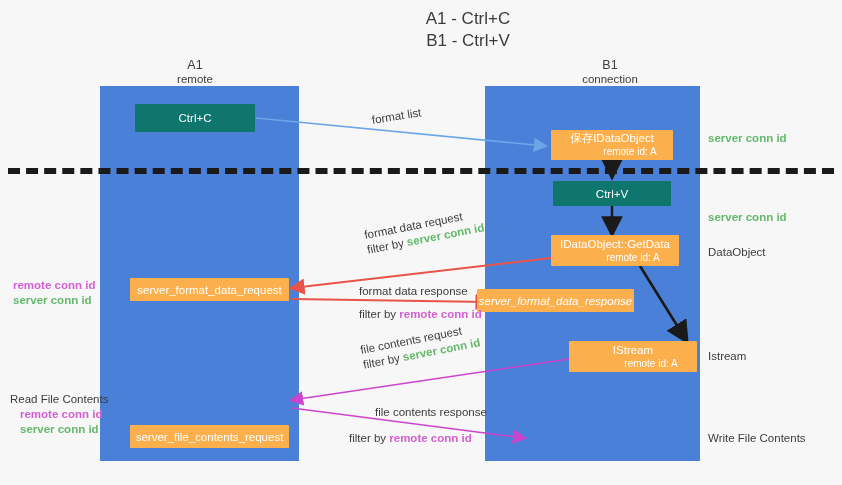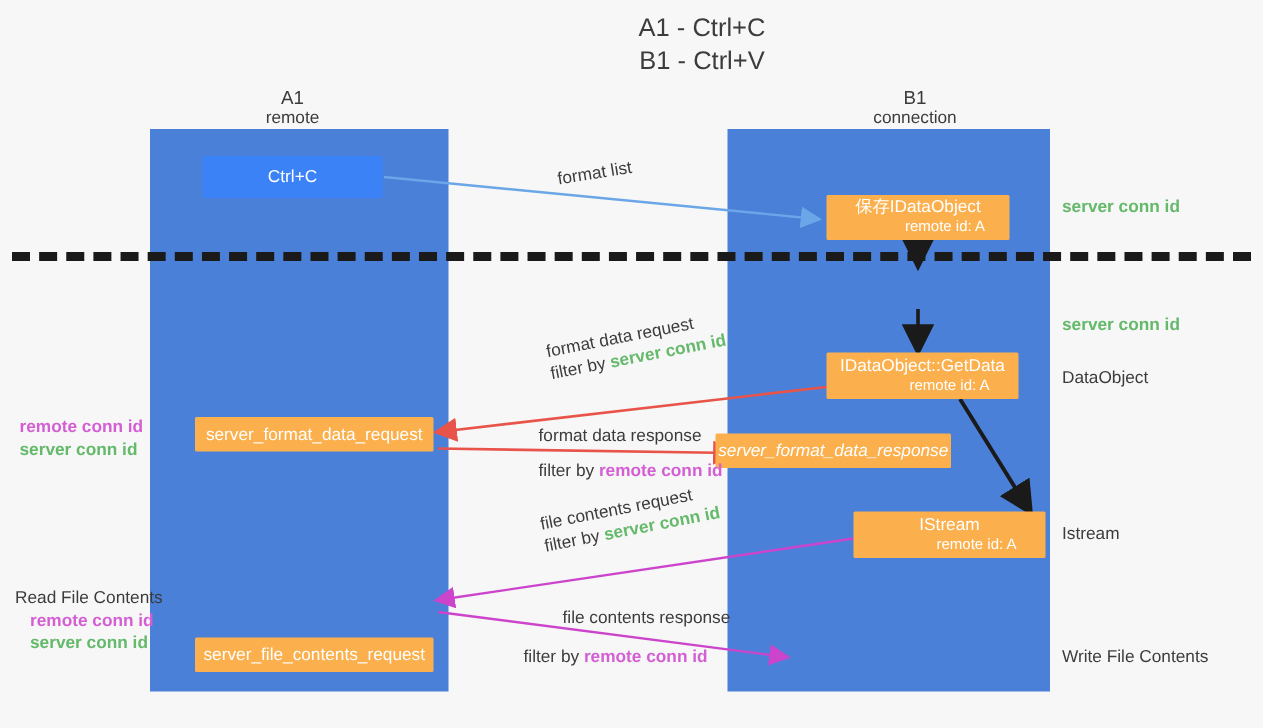--- a/index.html
+++ b/index.html
@@ -55,21 +55,21 @@
     display: flex;
     flex-direction: column;
     align-items: center;
     justify-content: center;
     color: #ffffff;
     font-size: 11.5px;
     line-height: 14px;
     text-align: center;
     border-radius: 1px;
   }
-  .node.green { background: #3b82f6; }
+  .node.green { background: #0f766e; }
   .node.orange { background: #fbb04d; }
   .node .l2 { font-size: 10px; margin-left: 36px; }
 
   
   .edge-label {
     font-size: 11.5px;
     line-height: 15px;
     color: #3c3c3c;
     white-space: nowrap;
   }
@@ -166,20 +166,23 @@
 
   <div class="abs node green" style="left:135px; top:104px; width:120px; height:28px;">
     <div>Ctrl+C</div>
   </div>
 
   <div class="abs node orange" style="left:551px; top:130px; width:122px; height:30px;text-align:center;">
     <div>保存IDataObject</div>
     <div class="l2">remote id: A</div>
   </div>
 
+  <div class="abs node green" style="left:553px; top:181px; width:118px; height:25px;">
+    <div>Ctrl+V</div>
+  </div>
 
   <div class="abs node orange" style="left:551px; top:235px; width:128px; height:31px;">
     <div>IDataObject::GetData</div>
     <div class="l2">remote id: A</div>
   </div>
 
   <div class="abs node orange" style="left:130px; top:278px; width:159px; height:23px;">
     <div>server_format_data_request</div>
   </div>
 

